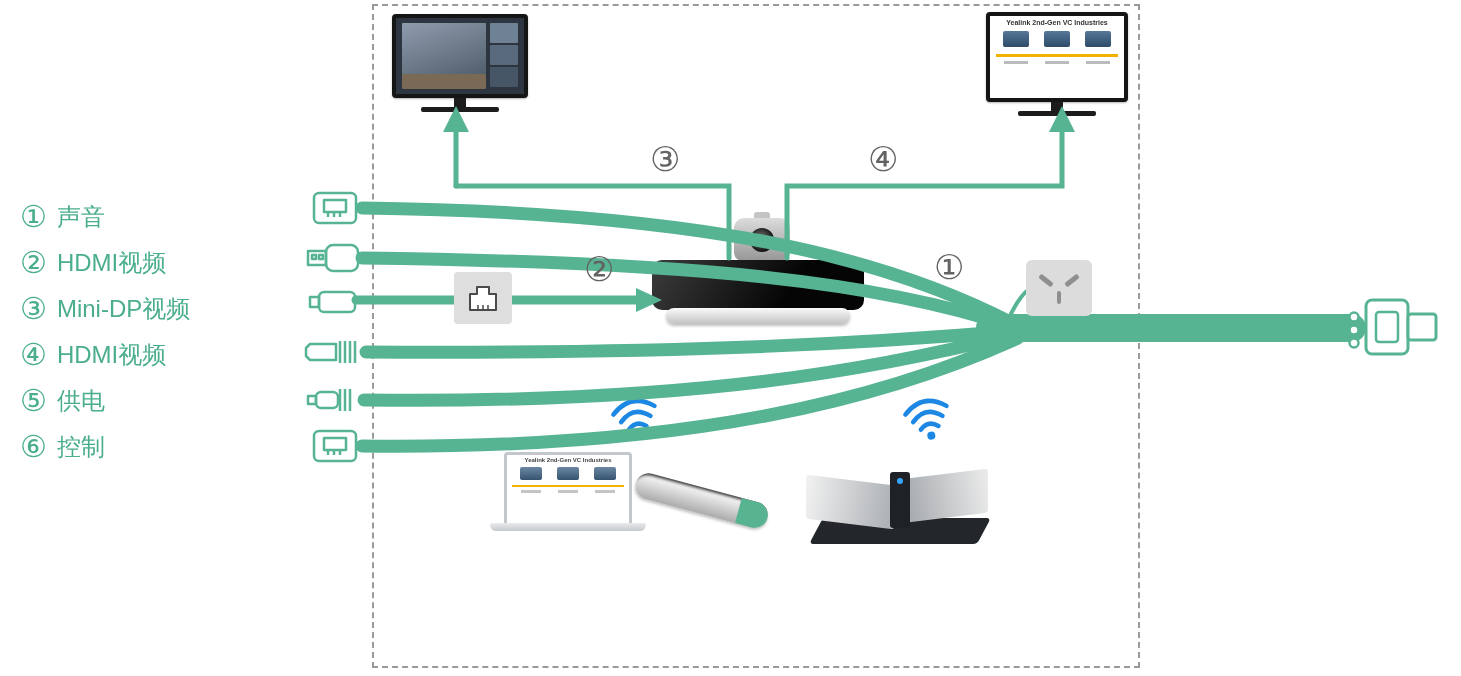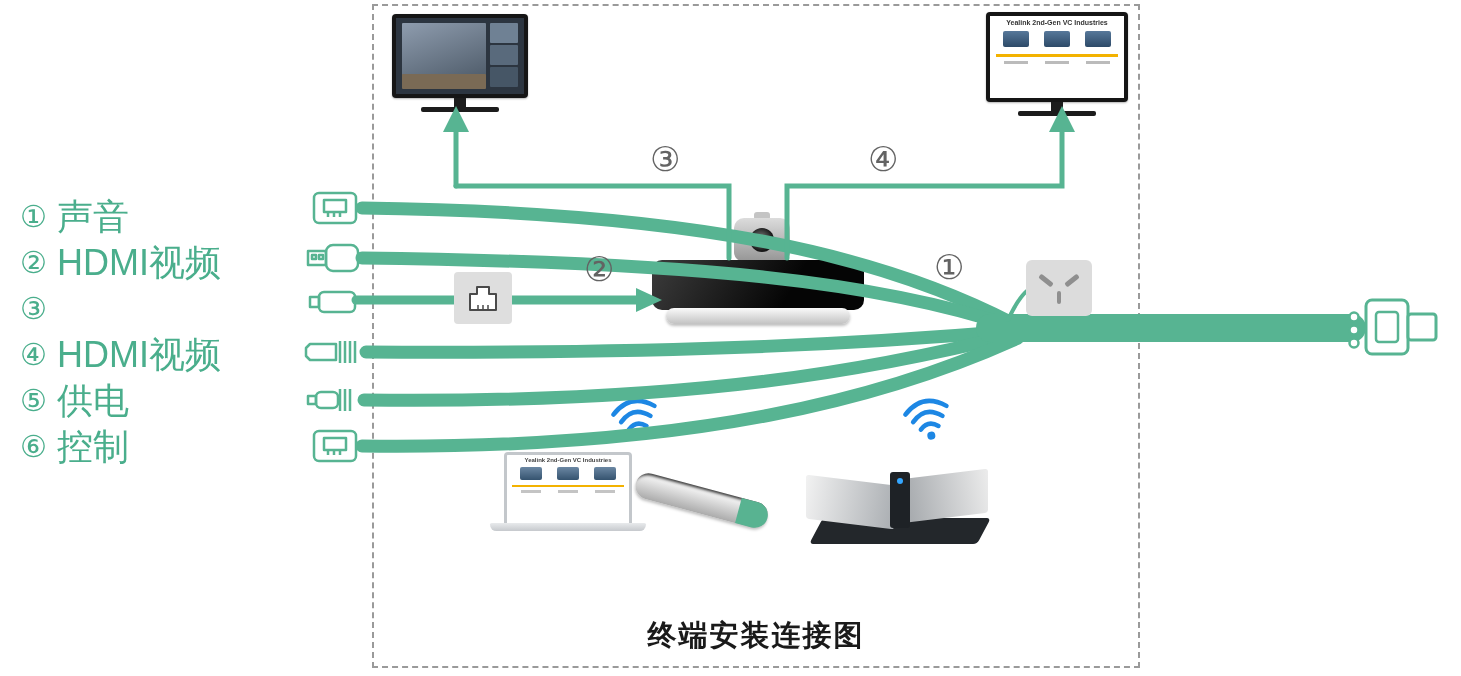--- a/index.html
+++ b/index.html
@@ -3,21 +3,21 @@
 <meta charset="utf-8">
 <style>
   html,body{margin:0;padding:0;background:#fff;}
   .canvas{position:relative;width:1461px;height:676px;background:#fff;overflow:hidden;
           font-family:"Liberation Sans","DejaVu Sans",sans-serif;}
 
   
   .legend{position:absolute;left:20px;top:194px;z-index:2;color:#4aae8c;}
   .legend-row{display:flex;align-items:center;height:46px;gap:10px;}
   .lnum{font-size:30px;line-height:1;}
-  .llabel{font-size:36px;line-height:1;}
+  .llabel{font-size:24px;line-height:1;}
 
   
   .dashed-box{position:absolute;left:372px;top:4px;width:768px;height:664px;
               border:2px dashed #9a9a9a;z-index:0;box-sizing:border-box;}
 
   
   .tv{position:absolute;z-index:1;}
   .tv-frame{background:#151515;border-radius:4px;padding:4px;box-shadow:0 1px 2px rgba(0,0,0,.3);}
   .tv-neck{margin:0 auto;width:12px;height:9px;background:#1c1c1c;}
   .tv-base{margin:0 auto;width:78px;height:5px;background:#1c1c1c;border-radius:2px;}
@@ -127,20 +127,21 @@
     <div class="legend-row">
       <span class="lnum">①</span>
       <span class="llabel">声音</span>
     </div>
     <div class="legend-row">
       <span class="lnum">②</span>
       <span class="llabel">HDMI视频</span>
     </div>
     <div class="legend-row">
       <span class="lnum">③</span>
+      <span class="llabel">Mini-DP视频</span>
     </div>
     <div class="legend-row">
       <span class="lnum">④</span>
       <span class="llabel">HDMI视频</span>
     </div>
     <div class="legend-row">
       <span class="lnum">⑤</span>
       <span class="llabel">供电</span>
     </div>
     <div class="legend-row">
@@ -337,15 +338,14 @@
     <div class="slot sl-l"></div>
     <div class="slot sl-r"></div>
     <div class="slot sl-b"></div>
   </div>
 
   <div class="callout co1">①</div>
   <div class="callout co2">②</div>
   <div class="callout co3">③</div>
   <div class="callout co4">④</div>
 
-  <div class="diagram-title">终端安装连接图</div>
 
 </div>
 
 </body></html>

